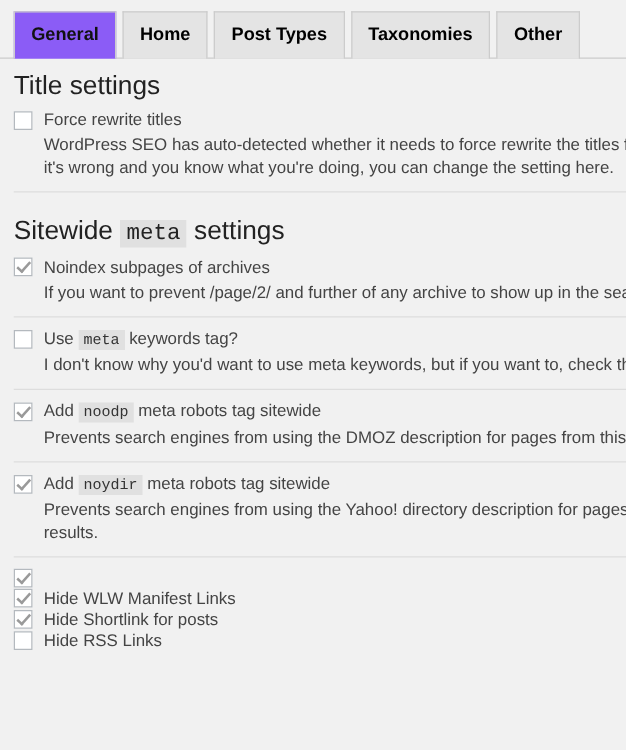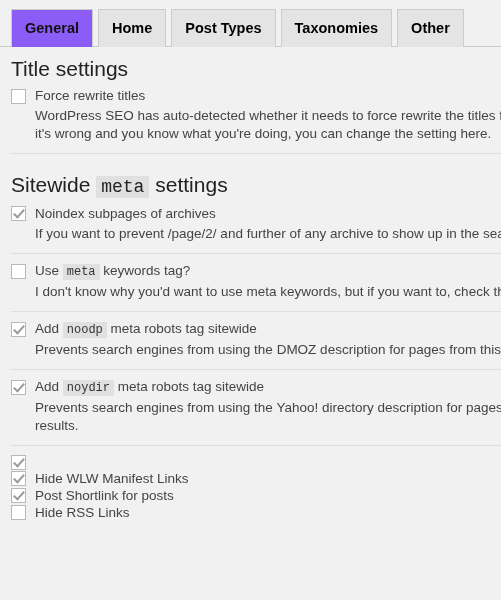--- a/index.html
+++ b/index.html
@@ -221,21 +221,21 @@
         </div>
         <div class="field">
           <label class="check-row">
             <span class="cbox checked"></span>
             <span class="check-label">Hide WLW Manifest Links</span>
           </label>
         </div>
         <div class="field">
           <label class="check-row">
             <span class="cbox checked"></span>
-            <span class="check-label">Post Shortlink for posts</span>
+            <span class="check-label">Hide Shortlink for posts</span>
           </label>
         </div>
         <div class="field">
           <label class="check-row">
             <span class="cbox"></span>
             <span class="check-label">Hide RSS Links</span>
           </label>
         </div>
       </div>
     </div>

